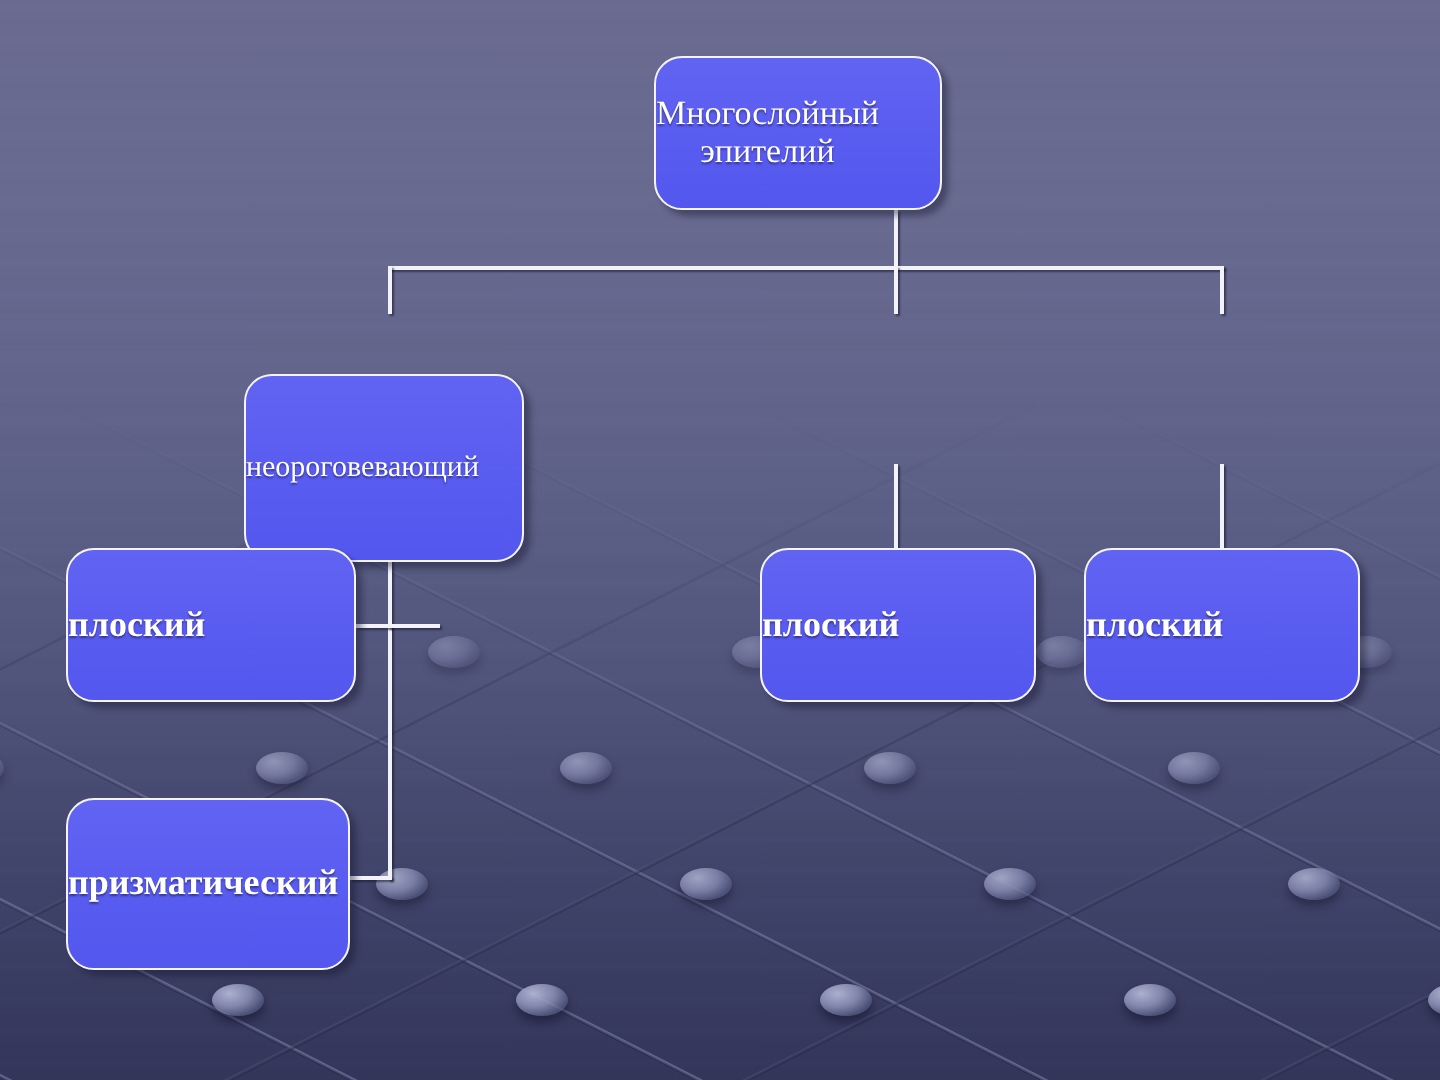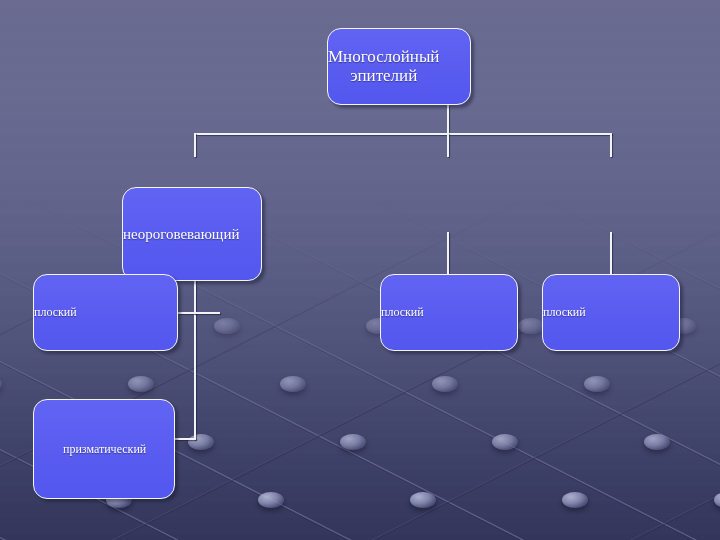--- a/index.html
+++ b/index.html
@@ -103,21 +103,21 @@
   }
   .node-box .lbl {
     color: #ffffff;
     white-space: nowrap;
     text-align: center;
     line-height: 1.08;
     text-shadow: 0 1px 1px rgba(25,25,60,0.55);
   }
   .root .lbl { font-size: 17px; }
   .lvl2 .lbl { font-size: 15px; }
-  .lvl3 .lbl { font-size: 12px; }
+  .lvl3 .lbl { font-size: 18px; font-weight: bold; }
 </style>
 </head>
 <body>
 
 <div id="stage">
 
   <div id="haze"></div>
 
   <div id="mesh">
       <div class="mline " style="left: -120px; top: -557.34px; width: 1227.65px; transform: rotate(27deg);"></div>
@@ -195,17 +195,17 @@
 
 
   <div class="node-box lvl3" style="left:380px; top:274px; width:138px; height:77px;">
     <span class="lbl">плоский</span>
   </div>
 
   <div class="node-box lvl3" style="left:542px; top:274px; width:138px; height:77px;">
     <span class="lbl">плоский</span>
   </div>
 
-  <div class="node-box lvl3" style="left:33px; top:399px; width:142px; height:100px;padding-left:29px;">
+  <div class="node-box lvl3" style="left:33px; top:399px; width:142px; height:86px;">
     <span class="lbl">призматический</span>
   </div>
 
 </div>
 
 </body></html>

